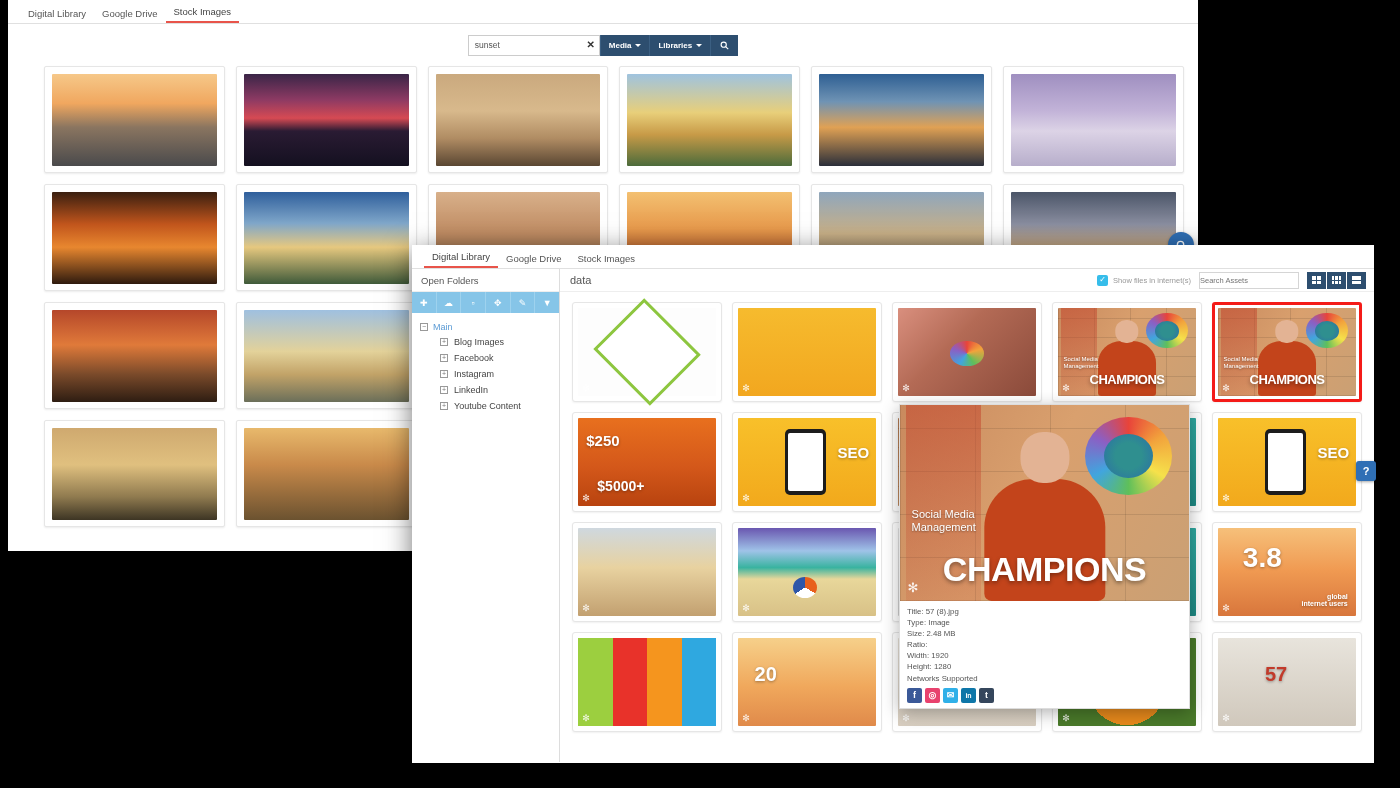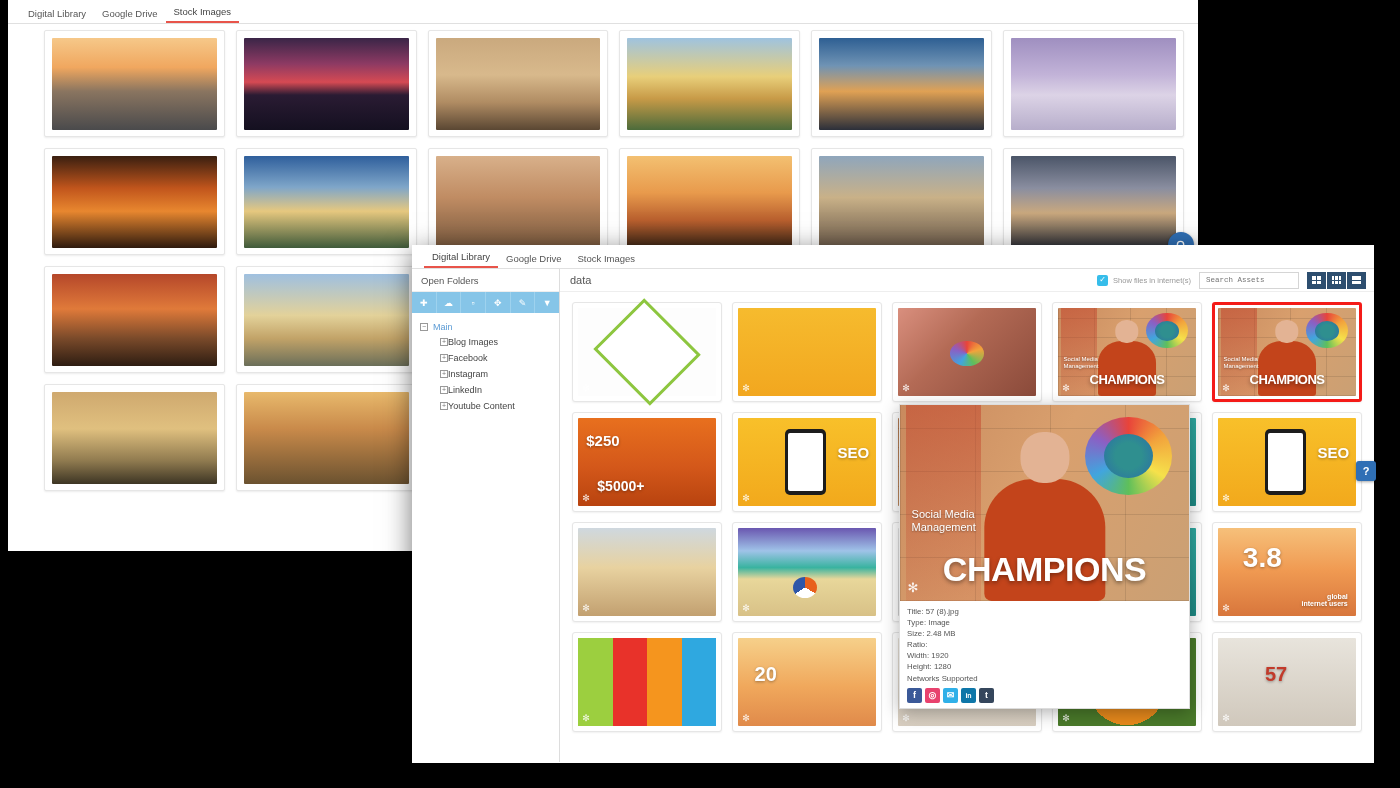--- a/index.html
+++ b/index.html
@@ -90,21 +90,21 @@
     color: #fff; font-size: 9px; cursor: pointer; border-right: 1px solid #9ed2ee;
   }
   .ftbtn:last-child { border-right: 0; }
 
   .tree { padding: 7px 0 0 0; }
   .tree-root {
     display: flex; align-items: center; gap: 5px; padding: 2px 0 2px 8px;
     font-size: 9px; color: #5b9bd5; cursor: pointer;
   }
   .tree-node {
-    display: flex; align-items: center; padding: 3px 0 3px 28px;
+    display: flex; align-items: center; gap: 6px; padding: 3px 0 3px 28px;
     font-size: 9px; color: #444; cursor: pointer;
   }
   .box-glyph {
     width: 8px; height: 8px; border: 1px solid #999; color: #777;
     font-size: 7px; line-height: 6px; text-align: center; display: inline-block;
     background: #fff; flex: none;
   }
 
   .rightpane { flex: 1; display: flex; flex-direction: column; min-width: 0; }
   .crumbbar {
@@ -115,22 +115,22 @@
   .crumb-right { display: flex; align-items: center; gap: 8px; }
   .chk-wrap { display: flex; align-items: center; gap: 5px; cursor: pointer; }
   .chk {
     width: 11px; height: 11px; background: #36bdea; border-radius: 2px;
     display: flex; align-items: center; justify-content: center;
     color: #fff; font-size: 8px; line-height: 1;
   }
   .chk-label { font-size: 7.5px; color: #999; }
   .assets-search {
     width: 100px; height: 17px; border: 1px solid #d5d5d5; background: #fff;
-    font-size: 7.5px; color: #666; padding-left: 6px; outline: 0;
-    font-family: Liberation Mono, monospace;
+    font-size: 7.5px; color: #666; outline: 0;
+    font-family: Liberation Sans, sans-serif;
   }
   .viewbtns { display: flex; gap: 1px; }
   .vbtn {
     width: 19px; height: 17px; background: #2d4e6f; color: #fff;
     display: flex; align-items: center; justify-content: center; cursor: pointer;
   }
   .vbtn .gridicon {
     width: 9px; height: 8px; display: grid; gap: 1px;
     grid-template-columns: 1fr 1fr; grid-template-rows: 1fr 1fr;
   }
@@ -255,20 +255,42 @@
 <div id="stage">
 
   <div id="bg-window">
 
     <div class="tabbar">
       <div class="tab">Digital Library</div>
       <div class="tab">Google Drive</div>
       <div class="tab active">Stock Images</div>
     </div>
 
+    <div class="searchrow">
+      <div class="searchwrap">
+        <div class="searchbox">
+          <input value="sunset" style="">
+          <span class="clear-x">✕</span>
+        </div>
+        <div class="sbtn">
+          <span>Media</span>
+          <span class="caret"></span>
+        </div>
+        <div class="sbtn">
+          <span>Libraries</span>
+          <span class="caret"></span>
+        </div>
+        <div class="sbtn icon-only">
+          <svg width="9" height="9" viewBox="0 0 16 16">
+            <circle cx="6.6" cy="6.6" r="4.6" fill="none" stroke="#fff" stroke-width="2"></circle>
+            <line x1="10" y1="10" x2="14.6" y2="14.6" stroke="#fff" stroke-width="2"></line>
+          </svg>
+        </div>
+      </div>
+    </div>
 
     <div class="stockgrid" id="stock-grid">
         <div class="stockcard">
           <div class="stockimg sunset1" aria-label="sunset over ocean waves"></div>
         </div>
         <div class="stockcard">
           <div class="stockimg sunset2" aria-label="lone tree silhouette purple sunset"></div>
         </div>
         <div class="stockcard">
           <div class="stockimg sunset3" aria-label="sunlit canyon corridor"></div>

